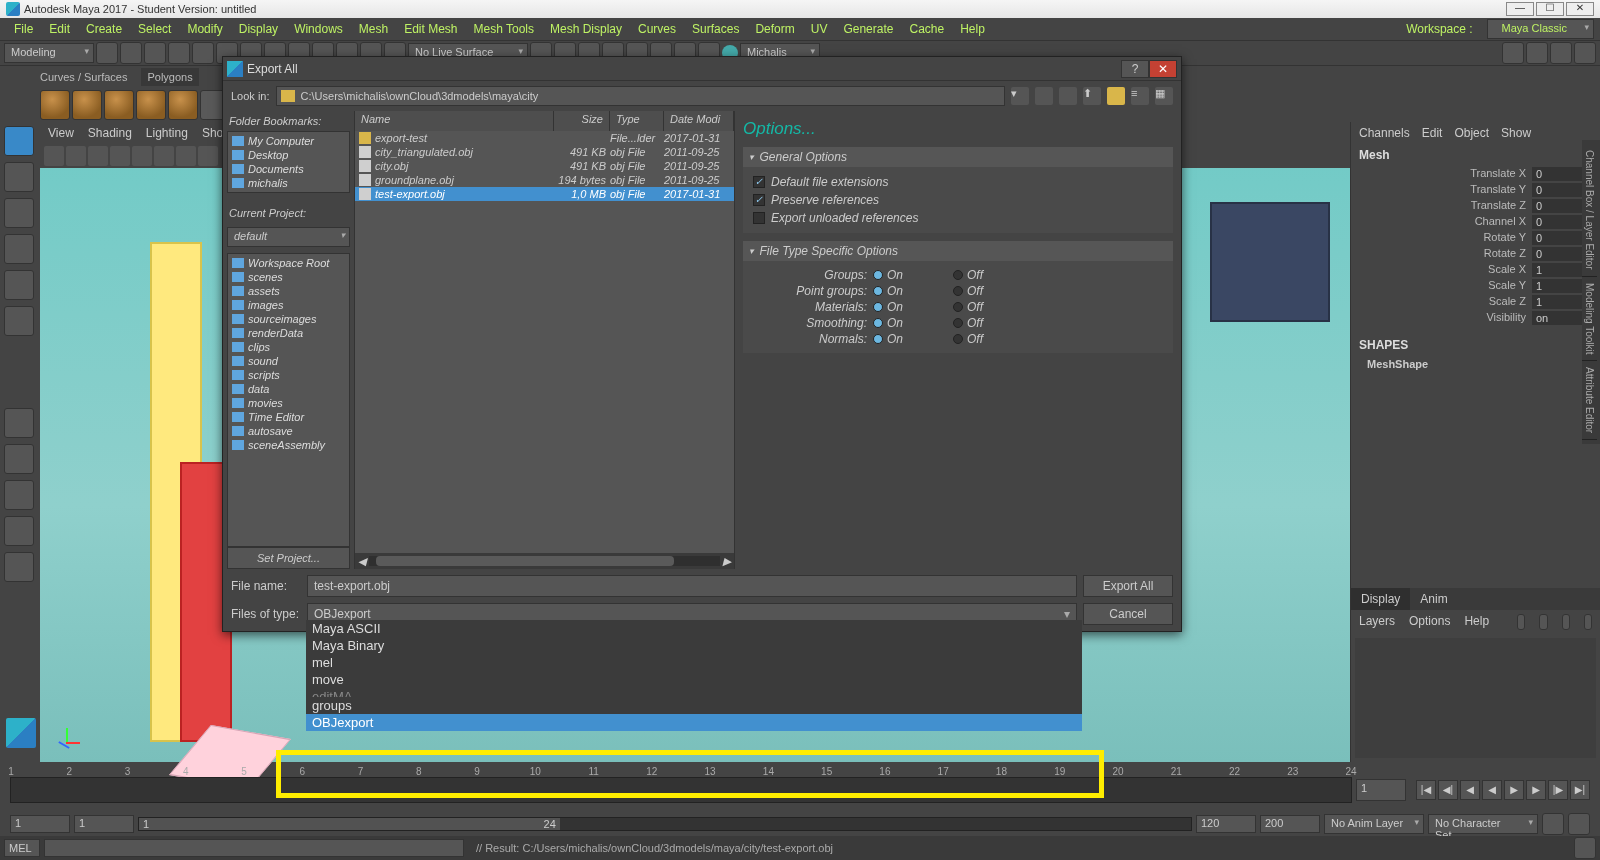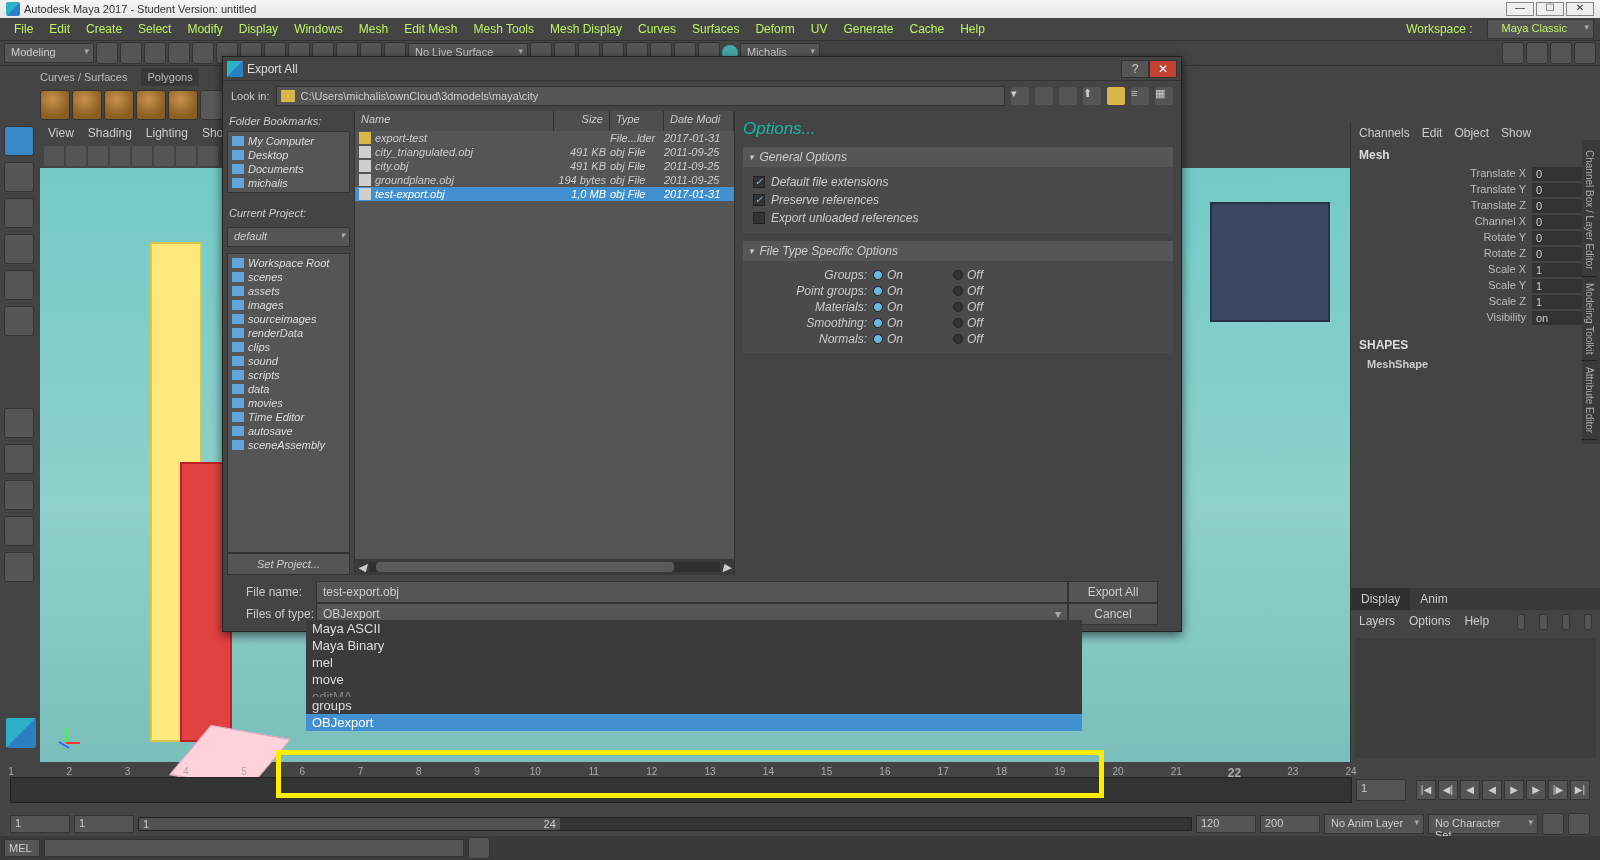--- a/index.html
+++ b/index.html
@@ -124,21 +124,21 @@
 .grp-head:before { content: "▾"; color: #ccc; font-size: 9px; }
 .grp-body { padding: 6px 10px; }
 .chk { display: flex; align-items: center; gap: 6px; padding: 2px 0; font-size: 12px; }
 .chk .cb { width: 12px; height: 12px; background: #333; border: 1px solid #222; color: #89c2e6; text-align: center; line-height: 10px; font-size: 10px; }
 .radio-row { display: grid; grid-template-columns: 120px 80px 80px; align-items: center; font-size: 12px; padding: 1px 0; }
 .radio-row .rl { text-align: right; padding-right: 6px; }
 .radio-row .rg { display: flex; align-items: center; gap: 4px; }
 .radio-row .rd { width: 10px; height: 10px; border-radius: 50%; background: #333; border: 1px solid #222; }
 .radio-row .rd.on { background: #6cb7e0; }
 
-.dlg-bottom { padding: 6px 23px; display: grid; grid-template-columns: 70px 1fr 90px; align-items: center; }
+.dlg-bottom { padding: 6px 8px; display: grid; grid-template-columns: 70px 1fr 90px; gap: 6px; align-items: center; }
 .dlg-bottom .lab { font-size: 12px; }
 .dlg-bottom .inp { height: 22px; background: #555; border: 1px solid #333; padding: 2px 6px; font-size: 12px; display: flex; align-items: center; position: relative; }
 .dlg-bottom .inp.dd:after { content: "▾"; position: absolute; right: 6px; color: #aaa; }
 .dlg-bottom .btn { height: 22px; background: #555; border: 1px solid #333; text-align: center; line-height: 20px; font-size: 12px; }
 
 
 .ftype-list { position: absolute; top: 620px; left: 306px; width: 776px; background: #3b3b3b; z-index: 30; font-size: 13px; }
 .ftype-list div { padding: 1px 6px; color: #ddd; }
 .ftype-list .cut { color: #888; overflow: hidden; max-height: 9px; }
 .ftype-list .selitem { background: #4290cf; color: #fff; }
@@ -375,21 +375,21 @@
       <span style="position: absolute; left: 47.8261%; top: -12px; font-size: 10px; color: rgb(170, 170, 170); transform: translateX(-50%);">12</span>
       <span style="position: absolute; left: 52.1739%; top: -12px; font-size: 10px; color: rgb(170, 170, 170); transform: translateX(-50%);">13</span>
       <span style="position: absolute; left: 56.5217%; top: -12px; font-size: 10px; color: rgb(170, 170, 170); transform: translateX(-50%);">14</span>
       <span style="position: absolute; left: 60.8696%; top: -12px; font-size: 10px; color: rgb(170, 170, 170); transform: translateX(-50%);">15</span>
       <span style="position: absolute; left: 65.2174%; top: -12px; font-size: 10px; color: rgb(170, 170, 170); transform: translateX(-50%);">16</span>
       <span style="position: absolute; left: 69.5652%; top: -12px; font-size: 10px; color: rgb(170, 170, 170); transform: translateX(-50%);">17</span>
       <span style="position: absolute; left: 73.913%; top: -12px; font-size: 10px; color: rgb(170, 170, 170); transform: translateX(-50%);">18</span>
       <span style="position: absolute; left: 78.2609%; top: -12px; font-size: 10px; color: rgb(170, 170, 170); transform: translateX(-50%);">19</span>
       <span style="position: absolute; left: 82.6087%; top: -12px; font-size: 10px; color: rgb(170, 170, 170); transform: translateX(-50%);">20</span>
       <span style="position: absolute; left: 86.9565%; top: -12px; font-size: 10px; color: rgb(170, 170, 170); transform: translateX(-50%);">21</span>
-      <span style="position: absolute; left: 91.3043%; top: -12px; font-size: 12px; color: rgb(170, 170, 170); transform: translateX(-50%); font-weight: bold;">22</span>
+      <span style="position: absolute; left: 91.3043%; top: -12px; font-size: 10px; color: rgb(170, 170, 170); transform: translateX(-50%);">22</span>
       <span style="position: absolute; left: 95.6522%; top: -12px; font-size: 10px; color: rgb(170, 170, 170); transform: translateX(-50%);">23</span>
       <span style="position: absolute; left: 100%; top: -12px; font-size: 10px; color: rgb(170, 170, 170); transform: translateX(-50%);">24</span>
     </div>
   <div class="framebox">1</div>
   <div class="playctrl">
     <div class="pb">|◀</div>
     <div class="pb">◀|</div>
     <div class="pb">◀</div>
     <div class="pb">◀</div>
     <div class="pb">▶</div>
@@ -409,20 +409,21 @@
   <div class="rb">200</div>
   <div class="dropdown" style="width:100px"><span>No Anim Layer</span></div>
   <div class="dropdown" style="width:110px"><span>No Character Set</span></div>
   <div class="toolbtn"></div>
   <div class="toolbtn"></div>
 </div>
 
 <div class="cmdbar">
   <div class="mel">MEL</div>
   <div class="cmdin"></div>
+  <div class="result">// Result: C:/Users/michalis/ownCloud/3dmodels/maya/city/test-export.obj</div>
   <div class="toolbtn"></div>
 </div>
 
 <div class="yellowbox"></div>
 
 <div class="dialog">
   <div class="dlg-title">
     <div class="dlogo"></div>
     <span class="ti">Export All</span>
     <div class="dctrl">

